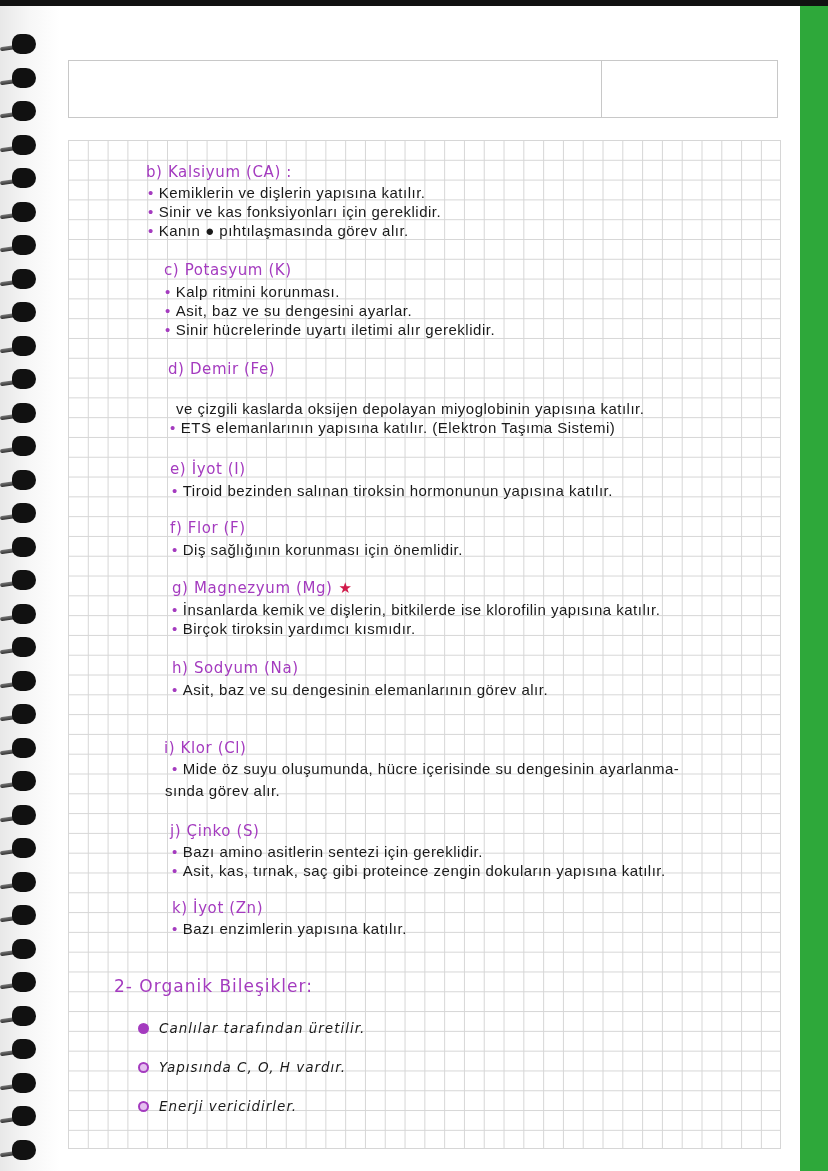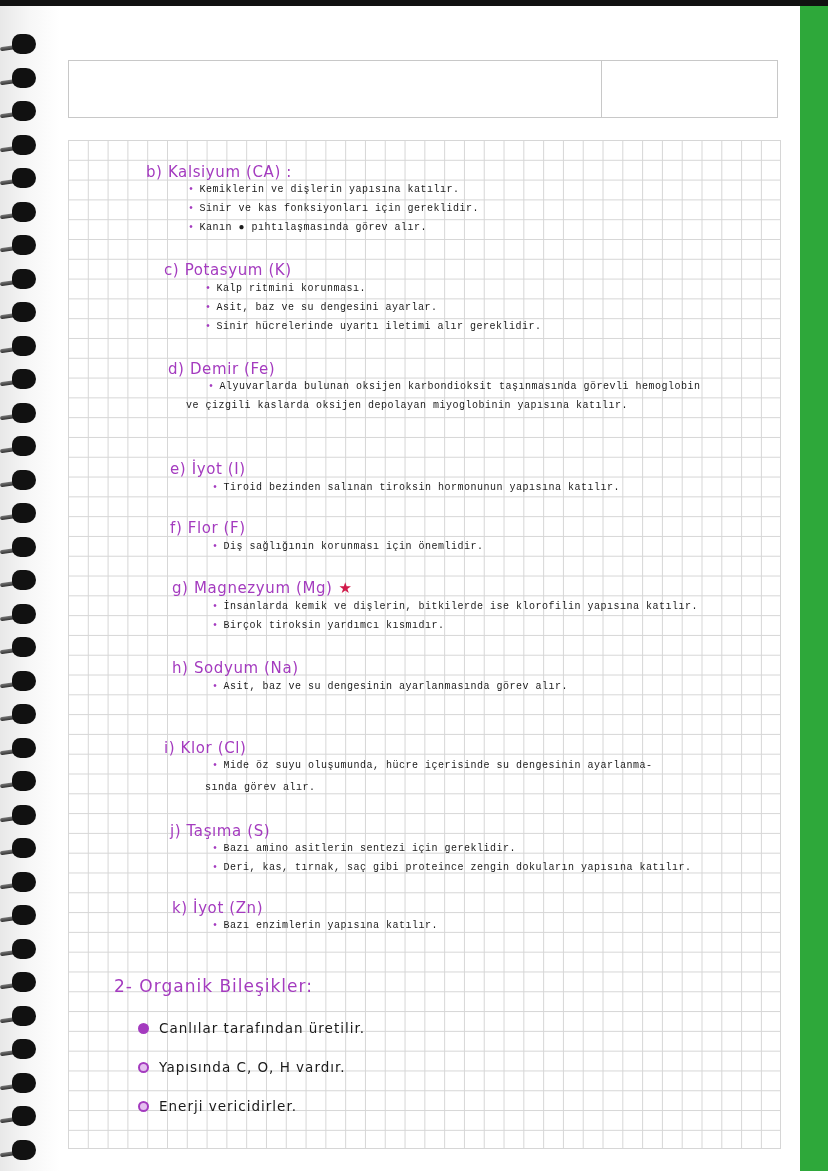--- a/index.html
+++ b/index.html
@@ -45,31 +45,31 @@
     background-size: 19.8px 19.8px;
     border-right: 1px solid #d6d6d6; border-bottom: 1px solid #d6d6d6;
   }
   .content { position: absolute; left: 0; top: 0; width: 800px; height: 1165px; padding-left: 35px; }
   .heading {
     position: absolute; color: #a43bbf; font-size: 15px; letter-spacing: 0.6px;
     font-family: "DejaVu Sans", sans-serif; white-space: nowrap;
   }
   .heading .star { color: #d11a4a; margin-left: 6px; }
   .line {
-    position: absolute; color: #1a1a1a; font-size: 10px; letter-spacing: 0.5px;
-    white-space: nowrap; font-family: Liberation Mono, monospace; margin-left: 40px;
+    position: absolute; color: #1a1a1a; font-size: 15px; letter-spacing: 0.5px;
+    white-space: nowrap; font-family: Liberation Sans, sans-serif;
   }
   .bullet { color: #a43bbf; margin-right: 5px; }
   .org-title {
     position: absolute; left: 114px; top: 970px; color: #a43bbf; font-size: 17px;
     letter-spacing: 1px; white-space: nowrap;
   }
   .org-item {
     position: absolute; left: 138px; font-size: 13.5px; color: #1a1a1a; letter-spacing: 1px;
-    white-space: nowrap; display: flex; align-items: center;
+    white-space: nowrap; display: flex; align-items: center; font-style: italic;
   }
   .org-dot {
     display: inline-block; width: 7px; height: 7px; border-radius: 50%;
     border: 2px solid #a43bbf; margin-right: 10px; background: #e5bff0;
   }
   .org-dot.filled { background: #a43bbf; }
 </style>
 </head>
 <body>
 
@@ -229,43 +229,43 @@
     <div class="line" style="left:148px;top:178px"><span class="bullet">•</span><span>Kemiklerin ve dişlerin yapısına katılır.</span></div>
     <div class="line" style="left:148px;top:197px"><span class="bullet">•</span><span>Sinir ve kas fonksiyonları için gereklidir.</span></div>
     <div class="line" style="left:148px;top:216px"><span class="bullet">•</span><span>Kanın ● pıhtılaşmasında görev alır.</span></div>
 
     <div class="heading" style="left:164px;top:255px">c) Potasyum (K)</div>
     <div class="line" style="left:165px;top:277px"><span class="bullet">•</span><span>Kalp ritmini korunması.</span></div>
     <div class="line" style="left:165px;top:296px"><span class="bullet">•</span><span>Asit, baz ve su dengesini ayarlar.</span></div>
     <div class="line" style="left:165px;top:315px"><span class="bullet">•</span><span>Sinir hücrelerinde uyartı iletimi alır gereklidir.</span></div>
 
     <div class="heading" style="left:168px;top:354px">d) Demir (Fe)</div>
-    <div class="line" style="left:168px;top:375px"><span class="bullet">•</span><span>Alyuvarlarda bulunan oksijen karbondioksit taşınmasında görevli hemoglobin</span></div>
-    <div class="line" style="left:146px;top:394px">ve çizgili kaslarda oksijen depolayan miyoglobinin yapısına katılır.</div>
+    <div class="line" style="left:176px;top:394px">ve çizgili kaslarda oksijen depolayan miyoglobinin yapısına katılır.</div>
+    <div class="line" style="left:170px;top:413px"><span class="bullet">•</span><span>ETS elemanlarının yapısına katılır. (Elektron Taşıma Sistemi)</span></div>
 
     <div class="heading" style="left:170px;top:454px">e) İyot (I)</div>
     <div class="line" style="left:172px;top:476px"><span class="bullet">•</span><span>Tiroid bezinden salınan tiroksin hormonunun yapısına katılır.</span></div>
 
     <div class="heading" style="left:170px;top:513px">f) Flor (F)</div>
     <div class="line" style="left:172px;top:535px"><span class="bullet">•</span><span>Diş sağlığının korunması için önemlidir.</span></div>
 
     <div class="heading" style="left:172px;top:573px"><span>g) Magnezyum (Mg)</span><span class="star">★</span></div>
     <div class="line" style="left:172px;top:595px"><span class="bullet">•</span><span>İnsanlarda kemik ve dişlerin, bitkilerde ise klorofilin yapısına katılır.</span></div>
     <div class="line" style="left:172px;top:614px"><span class="bullet">•</span><span>Birçok tiroksin yardımcı kısmıdır.</span></div>
 
     <div class="heading" style="left:172px;top:653px">h) Sodyum (Na)</div>
-    <div class="line" style="left:172px;top:675px"><span class="bullet">•</span><span>Asit, baz ve su dengesinin ayarlanmasında görev alır.</span></div>
+    <div class="line" style="left:172px;top:675px"><span class="bullet">•</span><span>Asit, baz ve su dengesinin elemanlarının görev alır.</span></div>
 
     <div class="heading" style="left:164px;top:733px">i) Klor (Cl)</div>
     <div class="line" style="left:172px;top:754px"><span class="bullet">•</span><span>Mide öz suyu oluşumunda, hücre içerisinde su dengesinin ayarlanma-</span></div>
     <div class="line" style="left:165px;top:776px">sında görev alır.</div>
 
-    <div class="heading" style="left:170px;top:816px">j) Taşıma (S)</div>
+    <div class="heading" style="left:170px;top:816px">j) Çinko (S)</div>
     <div class="line" style="left:172px;top:837px"><span class="bullet">•</span><span>Bazı amino asitlerin sentezi için gereklidir.</span></div>
-    <div class="line" style="left:172px;top:856px"><span class="bullet">•</span><span>Deri, kas, tırnak, saç gibi proteince zengin dokuların yapısına katılır.</span></div>
+    <div class="line" style="left:172px;top:856px"><span class="bullet">•</span><span>Asit, kas, tırnak, saç gibi proteince zengin dokuların yapısına katılır.</span></div>
 
     <div class="heading" style="left:172px;top:893px">k) İyot (Zn)</div>
     <div class="line" style="left:172px;top:914px"><span class="bullet">•</span><span>Bazı enzimlerin yapısına katılır.</span></div>
 
     <div class="org-title">2- Organik Bileşikler:</div>
     <div class="org-item" style="top:1014px">
         <span class="org-dot filled"></span>
         <span>Canlılar tarafından üretilir.</span>
       </div>
     <div class="org-item" style="top:1053px">

